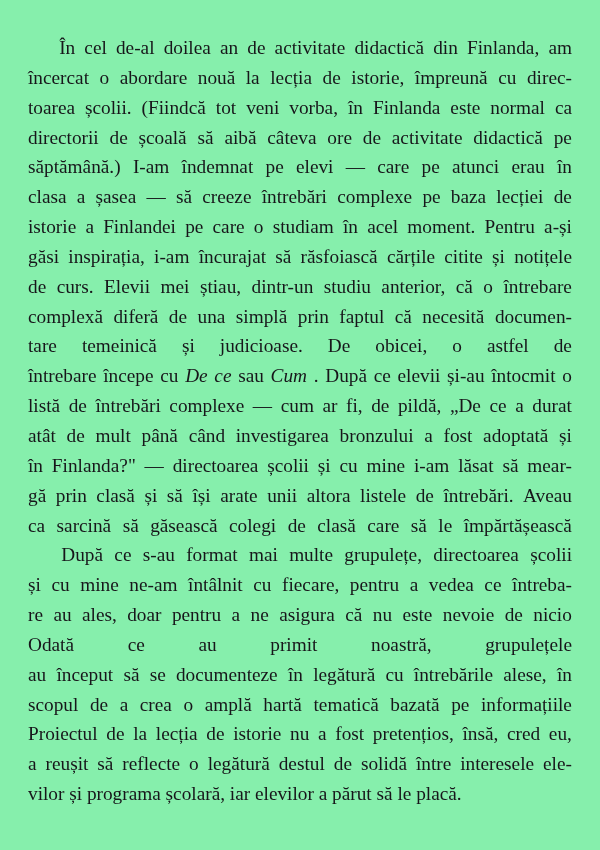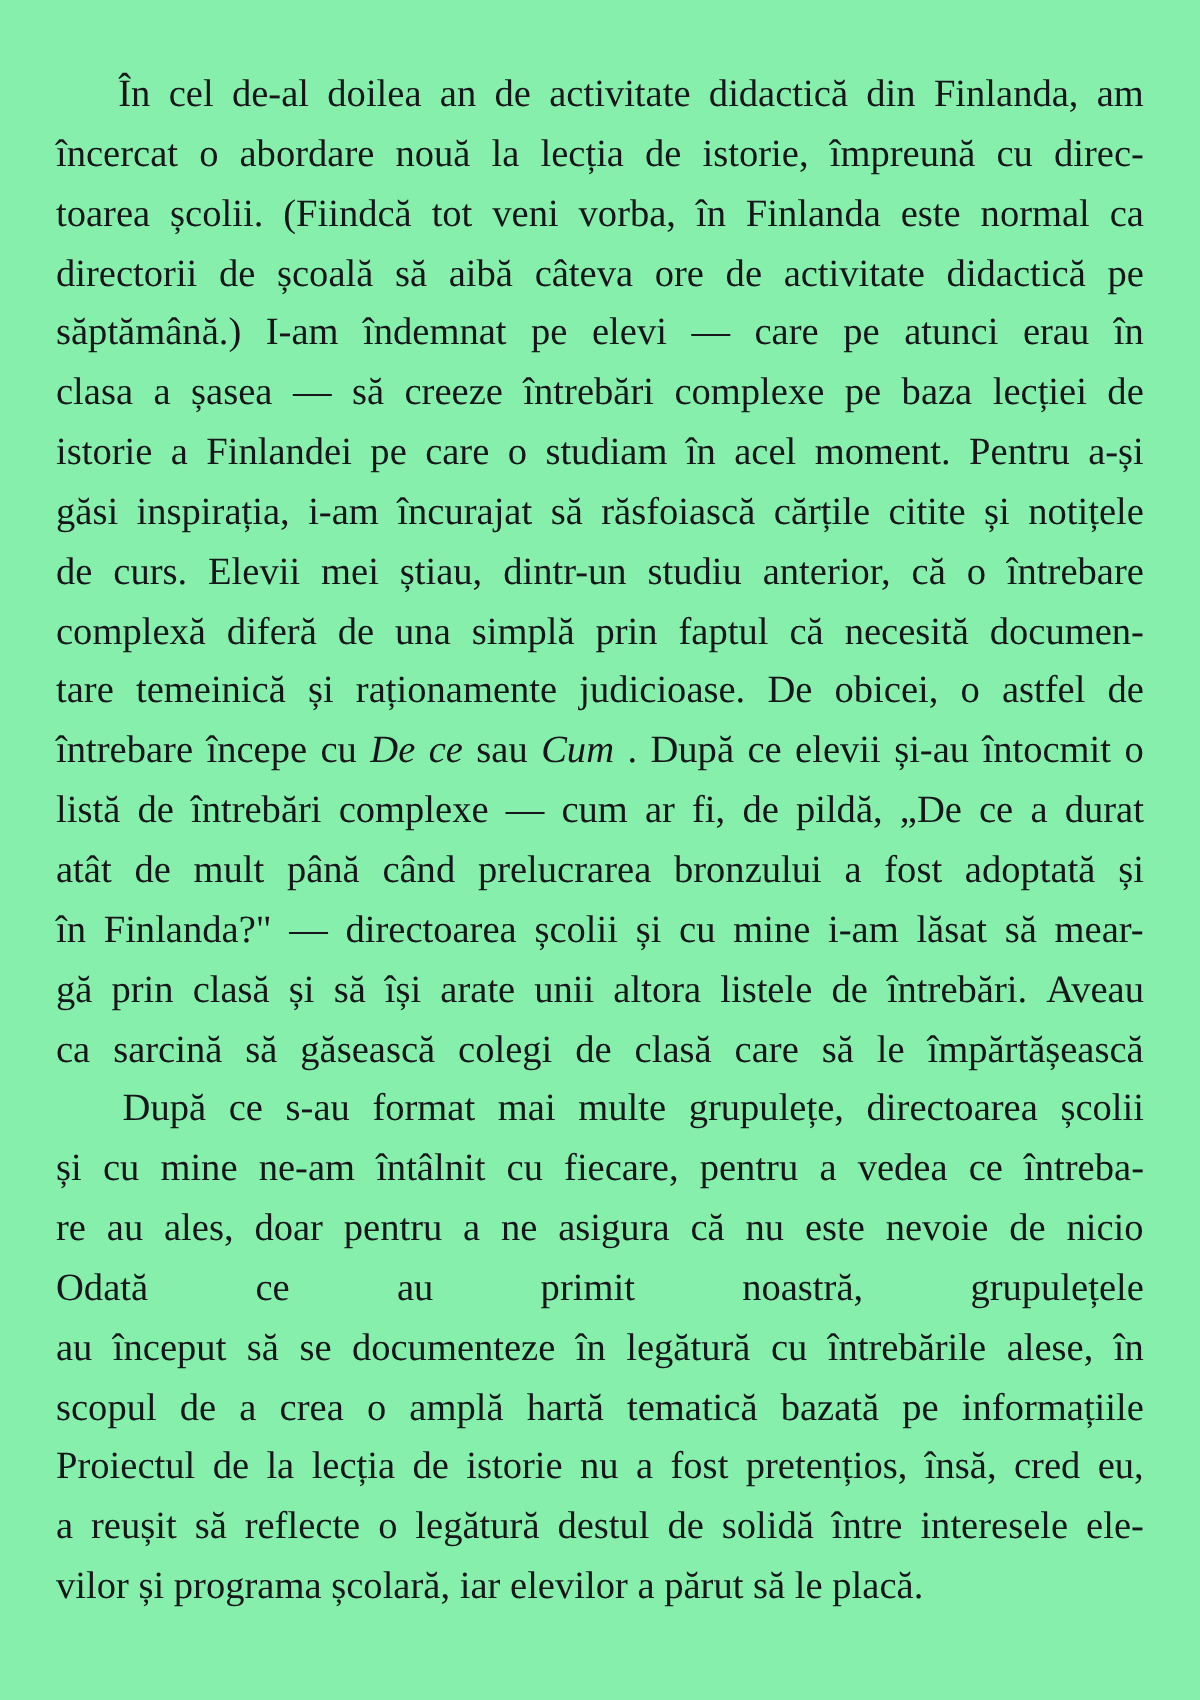--- a/index.html
+++ b/index.html
@@ -70,24 +70,24 @@
         <span class="line just"><span class="indent w"></span><span class="w">În</span><span class="w">cel</span><span class="w">de-al</span><span class="w">doilea</span><span class="w">an</span><span class="w">de</span><span class="w">activitate</span><span class="w">didactică</span><span class="w">din</span><span class="w">Finlanda,</span><span class="w">am</span></span>
         <span class="line just"><span class="w">încercat</span><span class="w">o</span><span class="w">abordare</span><span class="w">nouă</span><span class="w">la</span><span class="w">lecția</span><span class="w">de</span><span class="w">istorie,</span><span class="w">împreună</span><span class="w">cu</span><span class="w">direc-</span></span>
         <span class="line just"><span class="w">toarea</span><span class="w">școlii.</span><span class="w">(Fiindcă</span><span class="w">tot</span><span class="w">veni</span><span class="w">vorba,</span><span class="w">în</span><span class="w">Finlanda</span><span class="w">este</span><span class="w">normal</span><span class="w">ca</span></span>
         <span class="line just"><span class="w">directorii</span><span class="w">de</span><span class="w">școală</span><span class="w">să</span><span class="w">aibă</span><span class="w">câteva</span><span class="w">ore</span><span class="w">de</span><span class="w">activitate</span><span class="w">didactică</span><span class="w">pe</span></span>
         <span class="line just"><span class="w">săptămână.)</span><span class="w">I-am</span><span class="w">îndemnat</span><span class="w">pe</span><span class="w">elevi</span><span class="w">—</span><span class="w">care</span><span class="w">pe</span><span class="w">atunci</span><span class="w">erau</span><span class="w">în</span></span>
         <span class="line just"><span class="w">clasa</span><span class="w">a</span><span class="w">șasea</span><span class="w">—</span><span class="w">să</span><span class="w">creeze</span><span class="w">întrebări</span><span class="w">complexe</span><span class="w">pe</span><span class="w">baza</span><span class="w">lecției</span><span class="w">de</span></span>
         <span class="line just"><span class="w">istorie</span><span class="w">a</span><span class="w">Finlandei</span><span class="w">pe</span><span class="w">care</span><span class="w">o</span><span class="w">studiam</span><span class="w">în</span><span class="w">acel</span><span class="w">moment.</span><span class="w">Pentru</span><span class="w">a-și</span></span>
         <span class="line just"><span class="w">găsi</span><span class="w">inspirația,</span><span class="w">i-am</span><span class="w">încurajat</span><span class="w">să</span><span class="w">răsfoiască</span><span class="w">cărțile</span><span class="w">citite</span><span class="w">și</span><span class="w">notițele</span></span>
         <span class="line just"><span class="w">de</span><span class="w">curs.</span><span class="w">Elevii</span><span class="w">mei</span><span class="w">știau,</span><span class="w">dintr-un</span><span class="w">studiu</span><span class="w">anterior,</span><span class="w">că</span><span class="w">o</span><span class="w">întrebare</span></span>
         <span class="line just"><span class="w">complexă</span><span class="w">diferă</span><span class="w">de</span><span class="w">una</span><span class="w">simplă</span><span class="w">prin</span><span class="w">faptul</span><span class="w">că</span><span class="w">necesită</span><span class="w">documen-</span></span>
-        <span class="line just"><span class="w">tare</span><span class="w">temeinică</span><span class="w">și</span><span class="w">raționamente</span><span class="w">judicioase.</span><span class="w">De</span><span class="w">obicei,</span><span class="w">o</span><span class="w">astfel</span><span class="w">de</span></span>
+        <span class="line just"><span class="w">tare</span><span class="w">temeinică</span><span class="w">și</span><span class="w">judicioase.</span><span class="w">De</span><span class="w">obicei,</span><span class="w">o</span><span class="w">astfel</span><span class="w">de</span></span>
         <span class="line just"><span class="w">întrebare</span><span class="w">începe</span><span class="w">cu</span><span class="w"><i class="emph">De</i></span><span class="w"><i class="emph">ce</i></span><span class="w">sau</span><span class="w"><i class="emph">Cum</i></span><span class="w">.</span><span class="w">După</span><span class="w">ce</span><span class="w">elevii</span><span class="w">și-au</span><span class="w">întocmit</span><span class="w">o</span></span>
         <span class="line just"><span class="w">listă</span><span class="w">de</span><span class="w">întrebări</span><span class="w">complexe</span><span class="w">—</span><span class="w">cum</span><span class="w">ar</span><span class="w">fi,</span><span class="w">de</span><span class="w">pildă,</span><span class="w">„De</span><span class="w">ce</span><span class="w">a</span><span class="w">durat</span></span>
-        <span class="line just"><span class="w">atât</span><span class="w">de</span><span class="w">mult</span><span class="w">până</span><span class="w">când</span><span class="w">prelucrarea</span><span class="w">bronzului</span><span class="w">a</span><span class="w">fost</span><span class="w">adoptată</span><span class="w">și</span></span>
+        <span class="line just"><span class="w">atât</span><span class="w">de</span><span class="w">mult</span><span class="w">până</span><span class="w">când</span><span class="w">investigarea</span><span class="w">bronzului</span><span class="w">a</span><span class="w">fost</span><span class="w">adoptată</span><span class="w">și</span></span>
         <span class="line just"><span class="w">în</span><span class="w">Finlanda?"</span><span class="w">—</span><span class="w">directoarea</span><span class="w">școlii</span><span class="w">și</span><span class="w">cu</span><span class="w">mine</span><span class="w">i-am</span><span class="w">lăsat</span><span class="w">să</span><span class="w">mear-</span></span>
         <span class="line just"><span class="w">gă</span><span class="w">prin</span><span class="w">clasă</span><span class="w">și</span><span class="w">să</span><span class="w">își</span><span class="w">arate</span><span class="w">unii</span><span class="w">altora</span><span class="w">listele</span><span class="w">de</span><span class="w">întrebări.</span><span class="w">Aveau</span></span>
         <span class="line just"><span class="w">ca</span><span class="w">sarcină</span><span class="w">să</span><span class="w">găsească</span><span class="w">colegi</span><span class="w">de</span><span class="w">clasă</span><span class="w">care</span><span class="w">să</span><span class="w">le</span><span class="w">împărtășească</span></span>
       </p>
       <p class="para">
         <span class="line just"><span class="indent w"></span><span class="w">După</span><span class="w">ce</span><span class="w">s-au</span><span class="w">format</span><span class="w">mai</span><span class="w">multe</span><span class="w">grupulețe,</span><span class="w">directoarea</span><span class="w">școlii</span></span>
         <span class="line just"><span class="w">și</span><span class="w">cu</span><span class="w">mine</span><span class="w">ne-am</span><span class="w">întâlnit</span><span class="w">cu</span><span class="w">fiecare,</span><span class="w">pentru</span><span class="w">a</span><span class="w">vedea</span><span class="w">ce</span><span class="w">întreba-</span></span>
         <span class="line just"><span class="w">re</span><span class="w">au</span><span class="w">ales,</span><span class="w">doar</span><span class="w">pentru</span><span class="w">a</span><span class="w">ne</span><span class="w">asigura</span><span class="w">că</span><span class="w">nu</span><span class="w">este</span><span class="w">nevoie</span><span class="w">de</span><span class="w">nicio</span></span>
         <span class="line just"><span class="w">Odată</span><span class="w">ce</span><span class="w">au</span><span class="w">primit</span><span class="w">noastră,</span><span class="w">grupulețele</span></span>
         <span class="line just"><span class="w">au</span><span class="w">început</span><span class="w">să</span><span class="w">se</span><span class="w">documenteze</span><span class="w">în</span><span class="w">legătură</span><span class="w">cu</span><span class="w">întrebările</span><span class="w">alese,</span><span class="w">în</span></span>

